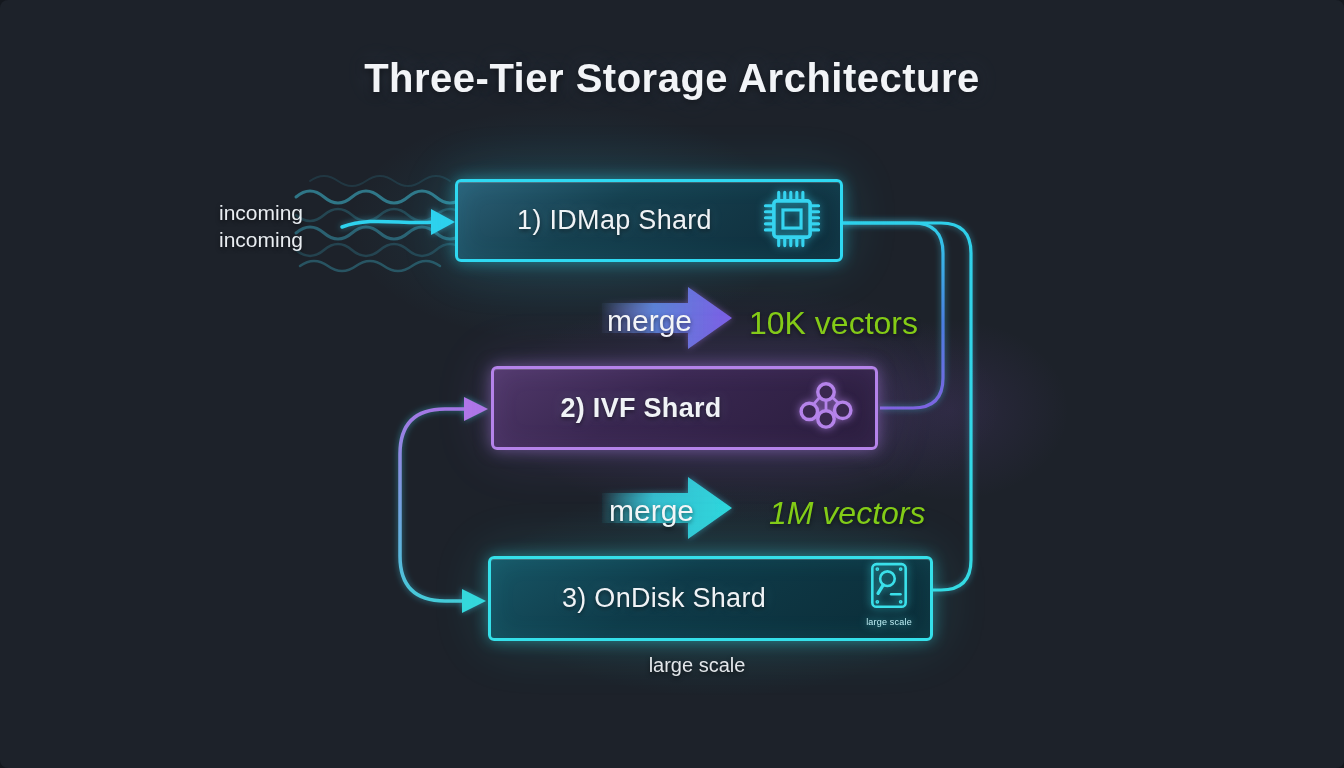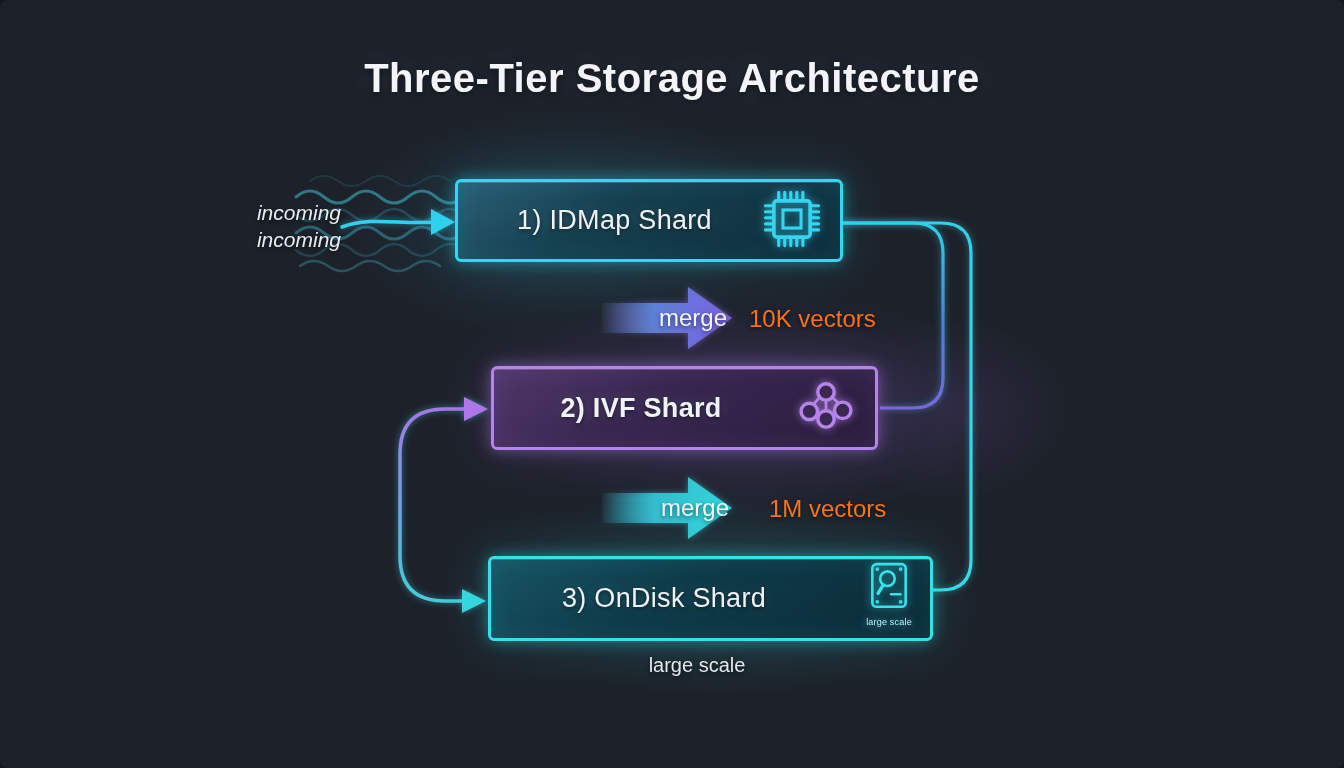--- a/index.html
+++ b/index.html
@@ -95,42 +95,41 @@
   .node-ondisk .node-icon { right: 18px; top: 44%; text-align: center;
     filter: drop-shadow(0 0 4px rgba(58,224,234,0.7)); }
   .icon-caption {
     margin-top: 1px;
     font-size: 9px; color: #bfeef4; letter-spacing: 0.2px; text-align: center;
   }
 
   
   .incoming-label {
     position: absolute; left: 219px; top: 199px; width: 122px;
-    text-align: right;
+    text-align: left;
     font-size: 21px; line-height: 27px; color: #e9edf1;
     text-shadow: 0 2px 4px rgba(0,0,0,0.5);
-    font-style: italic;
   }
 
   
   .merge-text {
-    position: absolute; width: 120px; text-align: right;
-    font-size: 24px; color: #f4f6f8;
+    position: absolute; width: 120px; text-align: left;
+    font-size: 30px; color: #f4f6f8;
     text-shadow: 0 2px 4px rgba(0,0,0,0.55);
   }
   .merge-text.m1 { left: 607px; top: 304px; }
   .merge-text.m2 { left: 609px; top: 494px; }
 
   .flow-note {
     position: absolute;
-    font-size: 24px; color: #f97316;
+    font-size: 32px; color: #84cc16;
     text-shadow: 0 2px 4px rgba(0,0,0,0.5);
   }
   .flow-note.n1 { left: 749px; top: 305px; }
-  .flow-note.n2 { left: 769px; top: 495px; }
+  .flow-note.n2 { left: 769px; top: 495px; font-style: italic; }
 
   .footer-label {
     position: absolute; left: 617px; top: 654px; width: 160px;
     text-align: center;
     font-size: 20px; color: #e2e6ea;
     text-shadow: 0 2px 4px rgba(0,0,0,0.5);
   }
 </style>
 </head>
 <body>

